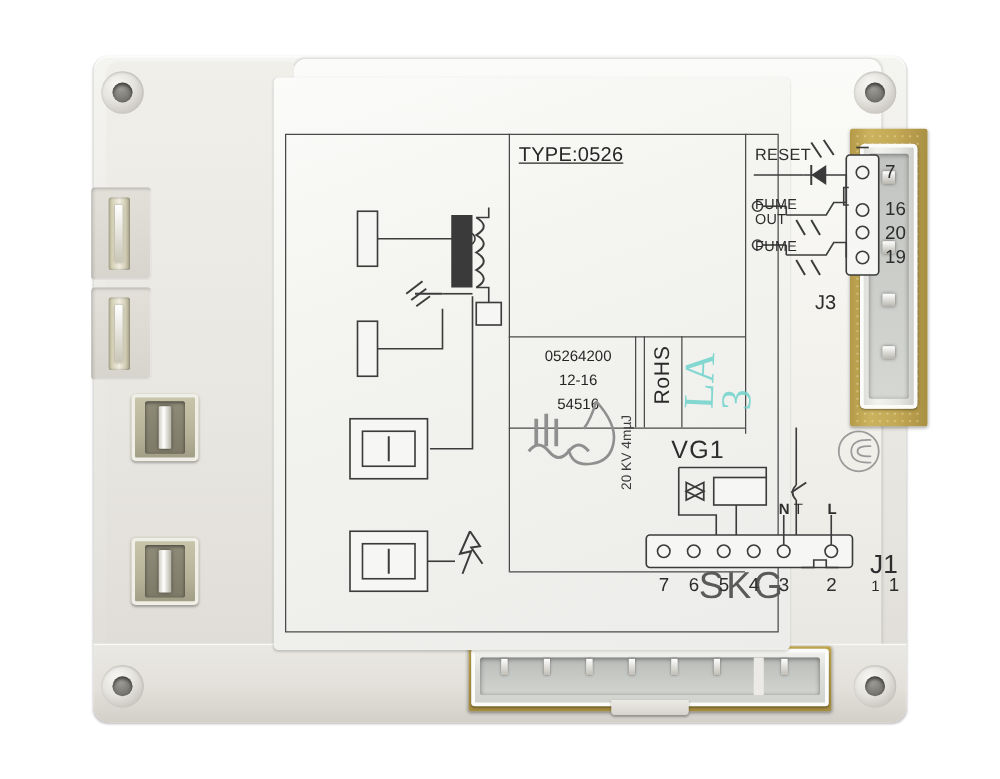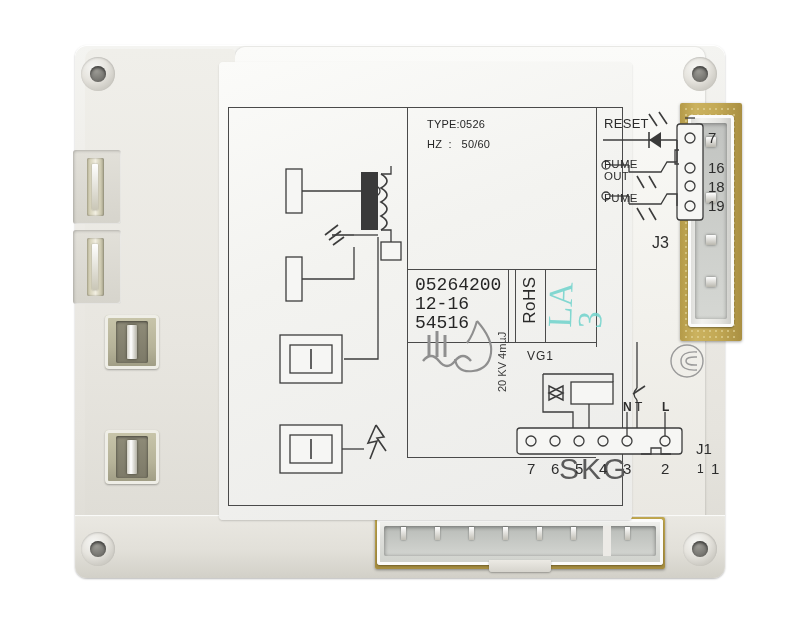--- a/index.html
+++ b/index.html
@@ -111,27 +111,27 @@
     box-shadow:0 1px 2px rgba(0,0,0,.16);
     color:#2b2b2b;
   }
   #label .frame{position:absolute;left:9px;top:45px;right:9px;bottom:14px;
     border:1.4px solid #4a4a4a;}
   
   .divV{position:absolute;width:0;border-left:1.4px solid #4a4a4a;}
   .divH{position:absolute;height:0;border-top:1.4px solid #4a4a4a;}
 
   
-  #spec{position:absolute;left:208px;top:53px;width:165px;
-    font-size:11px;line-height:19.6px;letter-spacing:.2px;color:#262626;}
+  #spec{position:absolute;left:196px;top:53px;width:165px;
+    font-size:16px;line-height:19.6px;letter-spacing:.2px;color:#262626;text-decoration:underline;}
   #spec div{white-space:pre;}
 
   
   #serial{position:absolute;left:196px;top:214px;width:95px;
-    font-size:18px;line-height:19px;text-align:left;color:#262626;font-family:Liberation Mono, monospace;}
+    font-size:12px;line-height:19px;text-align:center;color:#262626;}
   #rohs{position:absolute;left:298px;top:208px;width:26px;height:62px;}
   #rohs span{position:absolute;left:-18px;top:20px;width:62px;text-align:center;
     transform:rotate(-90deg);font-size:17px;letter-spacing:.5px;color:#2a2a2a;}
   #scribble{position:absolute;left:333px;top:200px;width:60px;height:72px;
     color:#6fd3cc;font-size:34px;line-height:30px;transform:rotate(-88deg);
     font-family:"Liberation Serif",serif;opacity:.85;}
 
   
   #skg{position:absolute;left:340px;top:390px;font-size:30px;letter-spacing:2px;color:#5a5a5a;
     font-family:"Liberation Sans",sans-serif;}
@@ -261,21 +261,20 @@
     <svg style="position:absolute;left:128px;top:92px;width:74px;height:108px" viewBox="0 0 74 108">
       <rect x="14" y="18" width="17" height="58" fill="#3a3a3a"></rect>
       <path class="ln2" d="M34 20 q12 7 0 14 q12 7 0 14 q12 7 0 14 q12 7 0 14"></path>
       <path class="ln" d="M34 20 H44 V12"></path>
       <path class="ln" d="M34 76 H44 V88"></path>
       <rect class="fillw" x="34" y="88" width="20" height="18"></rect>
     </svg>
 
     <div id="spec">
       <div>TYPE:0526</div>
-      <div>HZ  :   50/60</div>
     </div>
 
     <div id="serial">
       <div>05264200</div>
       <div>12-16</div>
       <div>54516</div>
     </div>
     <div id="rohs">
       <span>RoHS</span>
     </div>
@@ -308,21 +307,21 @@
       <path class="ln" d="M11 86 H30"></path>
       <path class="ln" d="M30 94 H62 L68 84 H78 V96"></path>
       <path class="ln" d="M30 86 V94"></path>
       <path class="ln2" d="M38 98 L45 110 M50 98 L57 110"></path>
     </svg>
     <div class="smalltag" style="left:385px;top:54px;font-size:13px;">RESET</div>
     <div class="smalltag" style="left:385px;top:96px;">FUME OUT</div>
     <div class="smalltag" style="left:385px;top:130px;">FUME</div>
     <div class="pinnum" style="left:489px;top:67px;">7</div>
     <div class="pinnum" style="left:489px;top:97px;">16</div>
-    <div class="pinnum" style="left:489px;top:116px;">18</div>
+    <div class="pinnum" style="left:489px;top:116px;">20</div>
     <div class="pinnum" style="left:489px;top:135px;">19</div>
     <div class="pinnum" style="left:433px;top:172px;font-size:16px;">J3</div>
 
     <div id="brand">IMMERGAS</div>
     <svg style="position:absolute;left:450px;top:281px;width:36px;height:36px" viewBox="0 0 36 36">
       <circle cx="18" cy="18" r="16" fill="none" stroke="#9a9a9a" stroke-width="1.4"></circle>
       <path d="M28 9 q-16 -1 -16 9 q0 10 16 9" fill="none" stroke="#9a9a9a" stroke-width="1.4"></path>
       <path d="M28 14 q-11 -0.5 -11 4 q0 4.5 11 4" fill="none" stroke="#9a9a9a" stroke-width="1.4"></path>
     </svg>
 
@@ -354,28 +353,28 @@
       <circle class="fillw" cx="40" cy="99" r="5"></circle>
       <circle class="fillw" cx="64" cy="99" r="5"></circle>
       <circle class="fillw" cx="88" cy="99" r="5"></circle>
       <circle class="fillw" cx="112" cy="99" r="5"></circle>
       <circle class="fillw" cx="150" cy="99" r="5"></circle>
       <path class="ln" d="M126 112 h10 v-6 h10 v6 h10"></path>
 
       <path class="ln" d="M112 70 V94"></path>
       <path class="ln" d="M150 70 V94"></path>
     </svg>
-    <div class="smalltag" style="left:308px;top:287px;font-size:12px;letter-spacing:1px;">VG1</div>
+    <div class="smalltag" style="left:318px;top:287px;font-size:20px;letter-spacing:1px;">VG1</div>
     <div class="smalltag" style="left:416px;top:338px;font-size:12px;">T</div>
     <div class="smalltag" style="left:404px;top:338px;font-size:12px;font-weight:bold;">N</div>
     <div class="smalltag" style="left:443px;top:338px;font-size:12px;font-weight:bold;">L</div>
 
     <div class="pinnum" style="left:308px;top:398px;">7</div>
     <div class="pinnum" style="left:332px;top:398px;">6</div>
     <div class="pinnum" style="left:356px;top:398px;">5</div>
     <div class="pinnum" style="left:380px;top:398px;">4</div>
     <div class="pinnum" style="left:404px;top:398px;">3</div>
     <div class="pinnum" style="left:442px;top:398px;">2</div>
     <div class="pinnum" style="left:478px;top:400px;font-size:12px;">1</div>
     <div class="pinnum" style="left:492px;top:398px;">1</div>
-    <div class="pinnum" style="left:477px;top:378px;font-size:15px;">J1</div>
+    <div class="pinnum" style="left:477px;top:378px;font-size:21px;">J1</div>
   </div>
 </div>
 
 </body></html>

